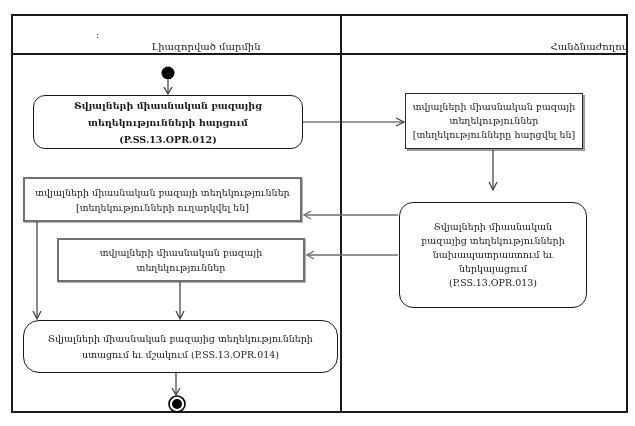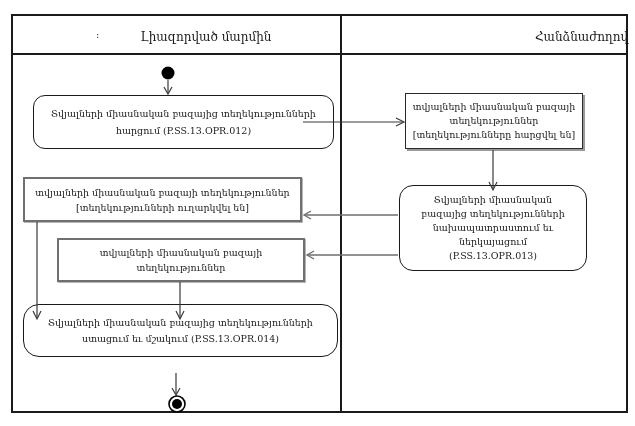--- a/index.html
+++ b/index.html
@@ -4,37 +4,37 @@
 <style>
   html,body{margin:0;padding:0;background:#ffffff;}
   .stage{position:relative;width:635px;height:426px;background:#ffffff;
          font-family:"DejaVu Serif","DejaVu Sans","Liberation Serif",serif;
          color:#1a1a1a;overflow:hidden;}
   .frame{position:absolute;left:11px;top:14px;width:617px;height:399px;
          border:2px solid #1a1a1a;box-sizing:border-box;}
   .header{position:absolute;left:11px;top:14px;width:617px;height:41px;
           border-bottom:2px solid #1a1a1a;box-sizing:border-box;}
   .lane-divider{position:absolute;left:340px;top:14px;width:2px;height:399px;background:#1a1a1a;}
-  .hcell{position:absolute;top:16px;height:41px;display:flex;align-items:center;
-         justify-content:center;font-size:12px;}
+  .hcell{position:absolute;top:26px;height:41px;display:flex;align-items:center;
+         justify-content:center;font-size:10px;}
   .hcell.left{left:11px;width:330px;padding-left:60px;box-sizing:border-box;}
   .hcell.right{left:341px;width:287px;justify-content:flex-end;}
   .colon{position:absolute;left:96px;top:14px;height:41px;display:flex;align-items:center;font-size:10px;}
   .node{position:absolute;display:flex;flex-direction:column;align-items:center;
         justify-content:center;text-align:center;box-sizing:border-box;background:#ffffff;
         font-size:9.5px;line-height:15px;}
   .action{border:1.3px solid #1a1a1a;}
   .objnode{border:2px solid #707070;box-shadow:1px 1px 0 #b5b5b5;text-align:center;}
-  #l1{left:33px;top:95px;width:301px;height:54px;border-radius:12px;padding:0 10px;line-height:17px;}
+  #l1{left:33px;top:95px;width:270px;height:54px;border-radius:12px;padding:0 10px;line-height:17px;font-weight:bold;}
   #r1{left:405px;top:93px;width:178px;height:56px;border:1.4px solid #2a2a2a;
       box-shadow:2px 2px 0 #9a9a9a;padding:0 6px;line-height:14px;}
-  #r2{left:399px;top:185px;width:188px;height:86px;border-radius:14px;padding:0 20px;line-height:14px;align-items:center;}
+  #r2{left:399px;top:202px;width:188px;height:106px;border-radius:14px;padding:0 20px;line-height:14px;align-items:center;}
   #l2{left:23px;top:177px;width:279px;height:45px;padding:0 4px;}
   #l3{left:57px;top:238px;width:248px;height:44px;padding:0 4px;}
-  #l4{left:23px;top:304px;width:315px;height:53px;border-radius:16px;padding:0 8px;line-height:16px;}
+  #l4{left:23px;top:320px;width:315px;height:53px;border-radius:16px;padding:0 8px;line-height:16px;}
   svg.overlay{position:absolute;left:0;top:0;pointer-events:none;}
 </style>
 </head>
 <body>
 
 <div class="stage">
 
   <div class="frame"></div>
   <div class="header"></div>
   <div class="lane-divider"></div>

